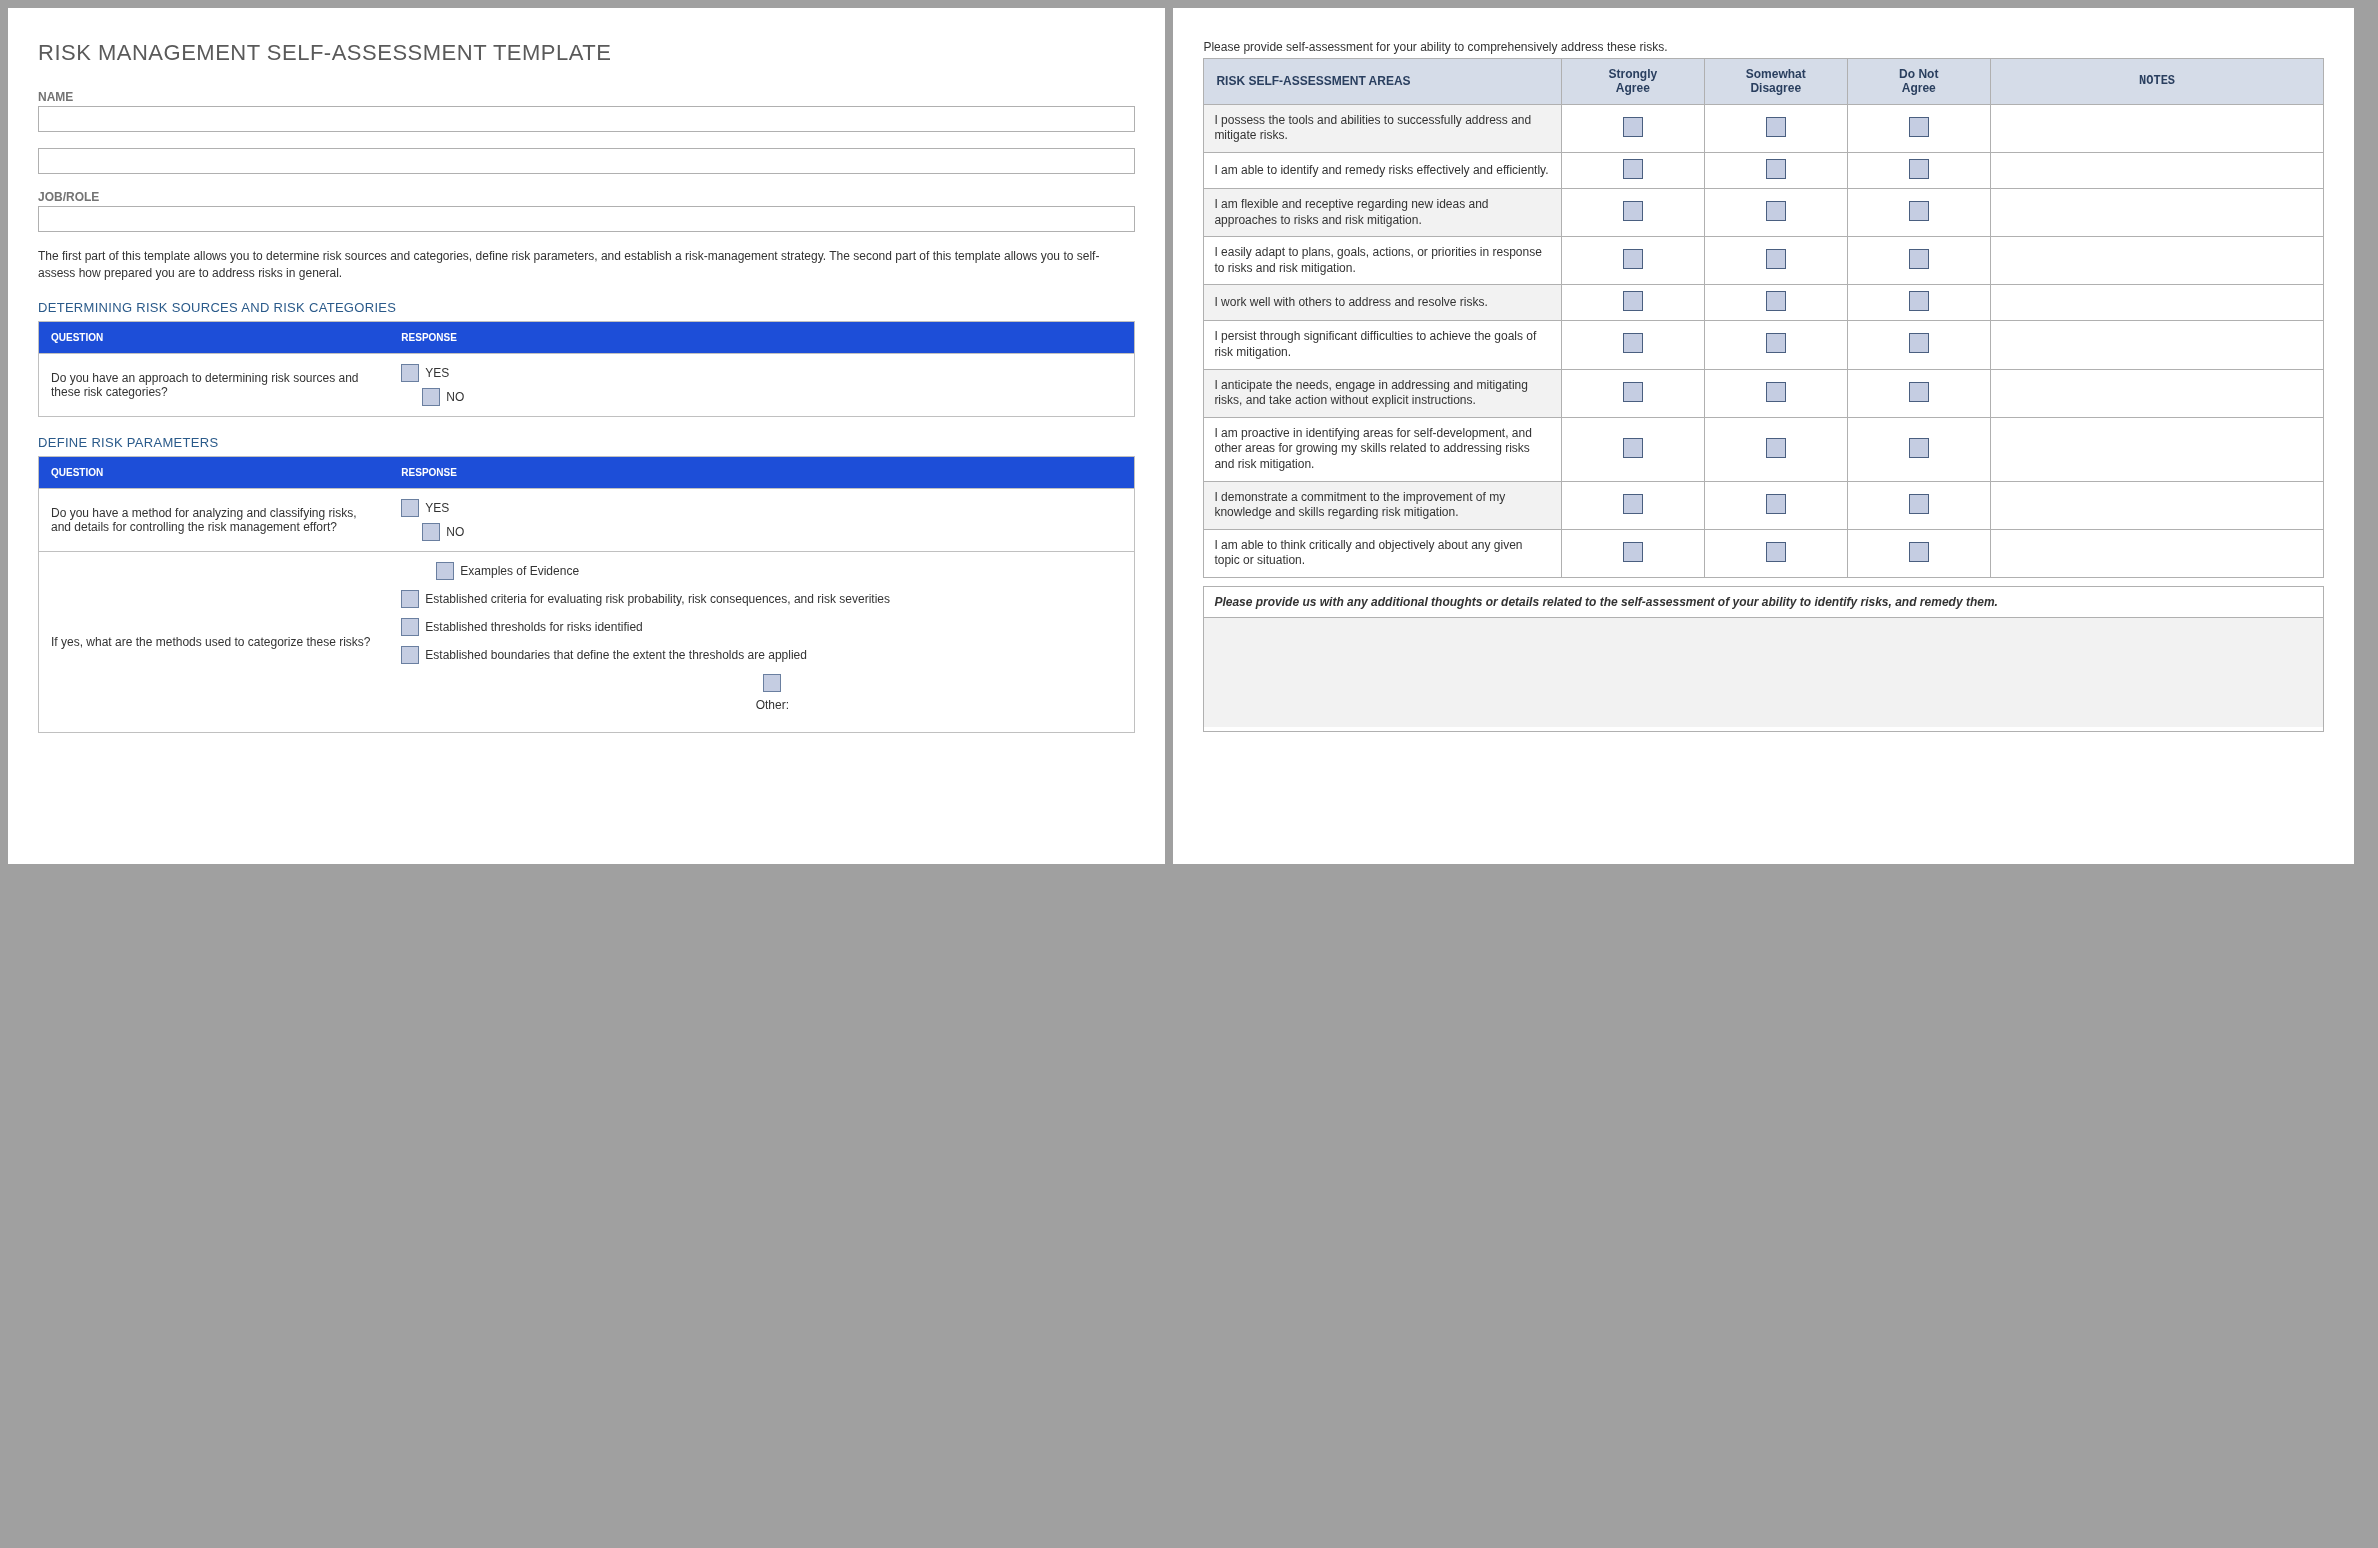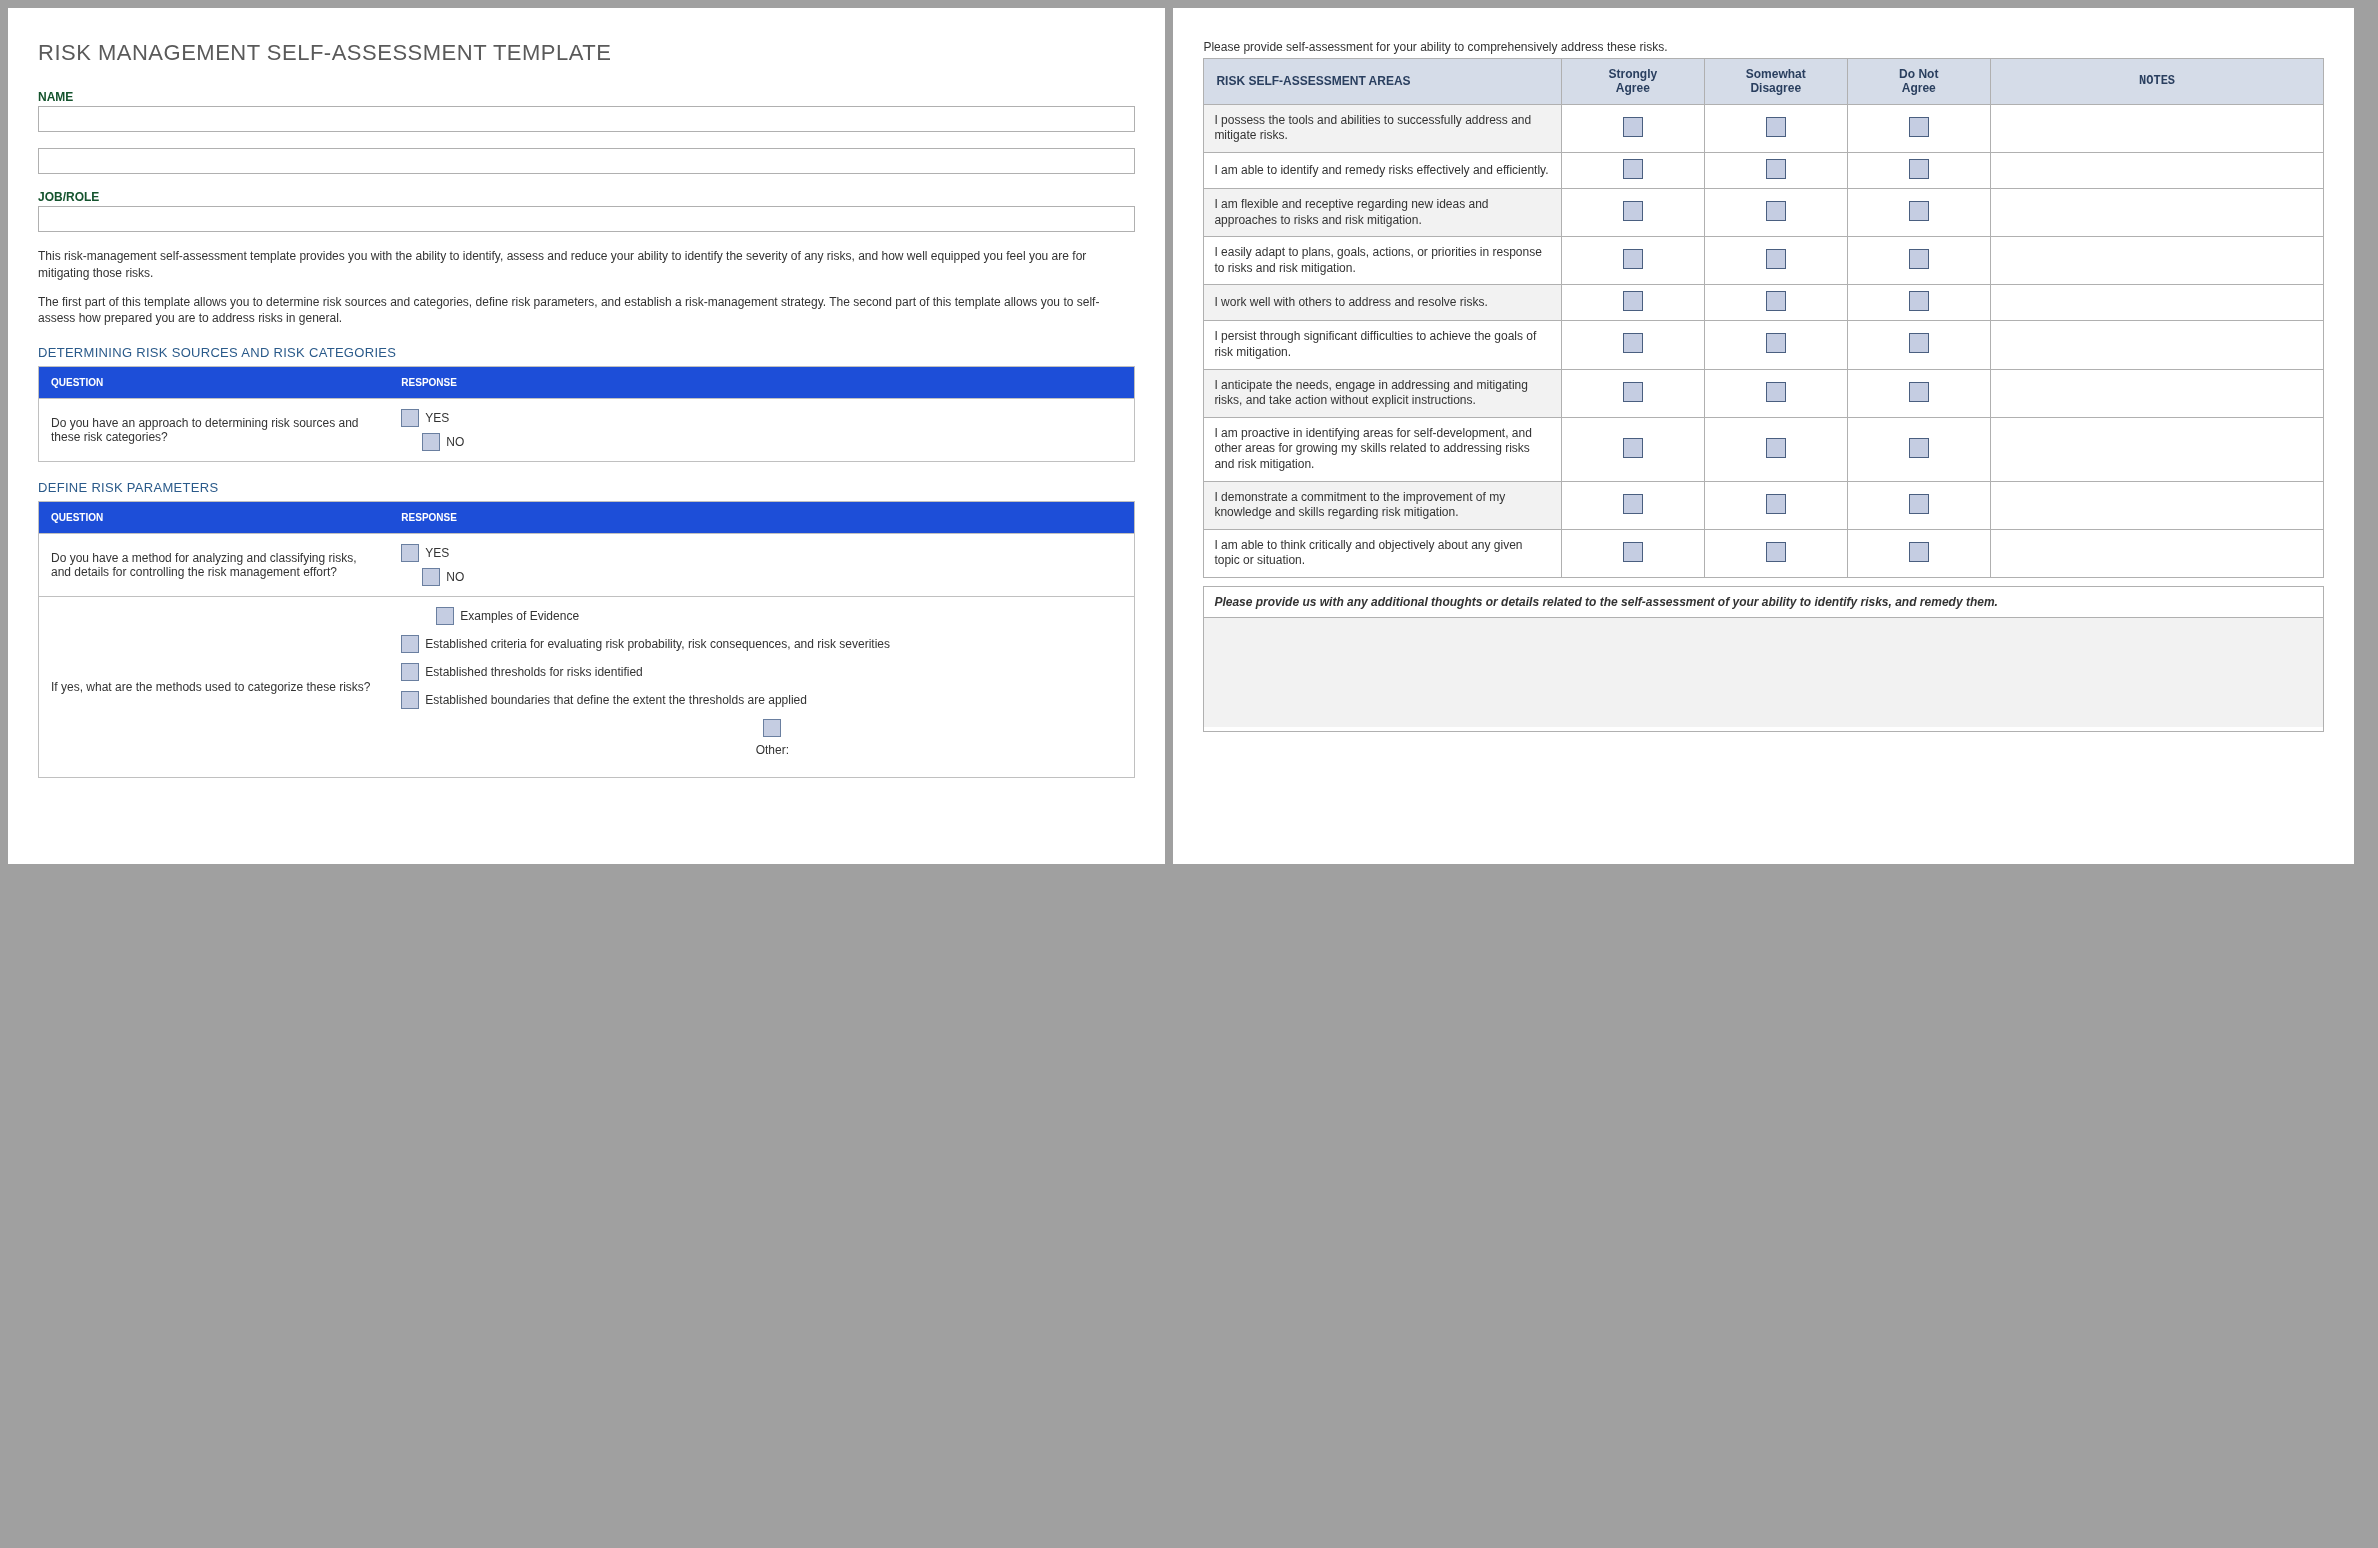--- a/index.html
+++ b/index.html
@@ -25,21 +25,21 @@
     font-size: 22px;
     font-weight: 400;
     color: #5a5a5a;
     letter-spacing: 0.5px;
     margin-bottom: 24px;
   }
   .field-group { margin-bottom: 16px; }
   .field-label {
     font-size: 12px;
     font-weight: bold;
-    color: #14532d;
+    color: #737373;
     margin-bottom: 2px;
   }
   .field-input {
     width: 100%;
     height: 26px;
     border: 1px solid #b0b0b0;
     background: #fff;
     font-family: inherit;
     font-size: 12px;
     padding: 2px 6px;
@@ -184,21 +184,20 @@
       <input class="field-input" type="text" style="">
     </div>
     <div class="field-group">
       <input class="field-input" type="text" style="">
     </div>
     <div class="field-group">
       <div class="field-label">JOB/ROLE</div>
       <input class="field-input" type="text" style="">
     </div>
 
-    <p class="intro-text">This risk-management self-assessment template provides you with the ability to identify, assess and reduce your ability to identify the severity of any risks, and how well equipped you feel you are for mitigating those risks.</p>
     <p class="intro-text">The first part of this template allows you to determine risk sources and categories, define risk parameters, and establish a risk-management strategy. The second part of this template allows you to self-assess how prepared you are to address risks in general.</p>
 
     <div class="section-heading">DETERMINING RISK SOURCES AND RISK CATEGORIES</div>
     <table class="q-table">
       <thead>
         <tr>
           <th class="col-q">QUESTION</th>
           <th>RESPONSE</th>
         </tr>
       </thead>

